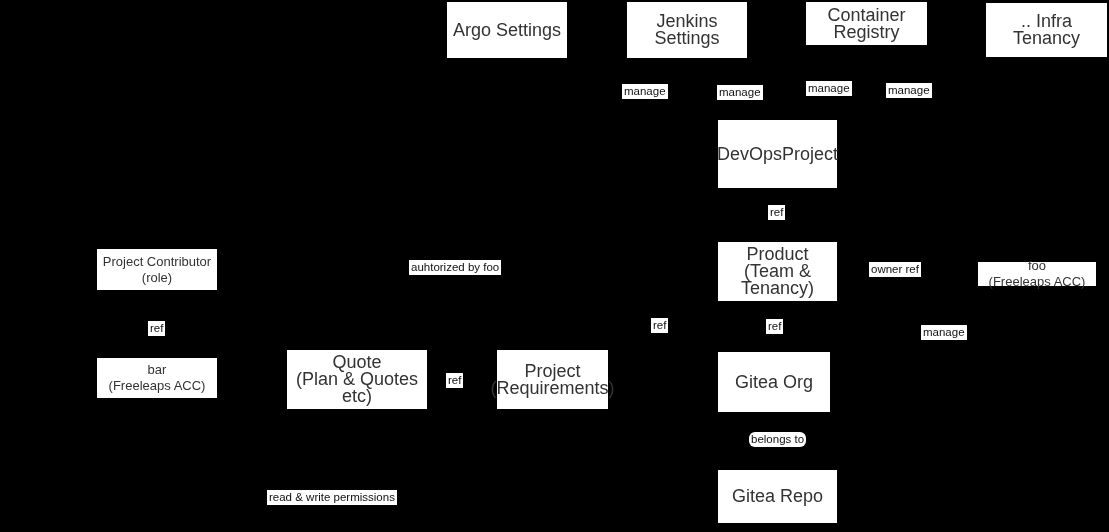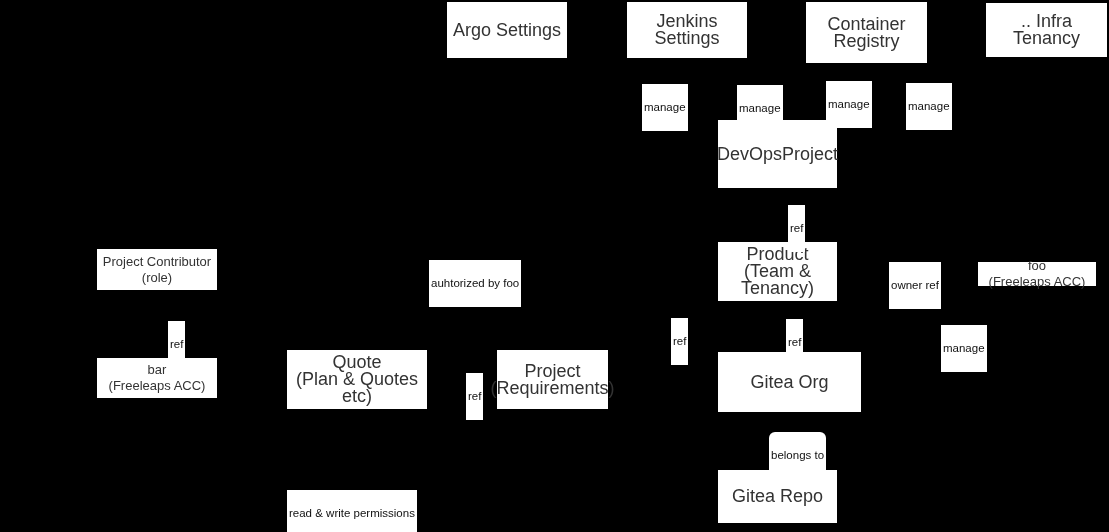--- a/index.html
+++ b/index.html
@@ -34,33 +34,32 @@
     text-align: center;
     white-space: pre-line;
     box-sizing: border-box;
   }
   .edge-label {
     position: absolute;
     background: var(--label-bg);
     color: var(--label-text);
     font-size: 11.5px;
     line-height: 15px;
-    padding: 16px 2px;
+    padding: 0 2px;
     white-space: nowrap;
-    margin-left: 20px;
   }
   
   .n-argo      { left: 447px; top: 2px;   width: 120px; height: 56px; }
   .n-jenkins   { left: 627px; top: 2px;   width: 120px; height: 56px; }
-  .n-registry  { left: 806px; top: 2px;   width: 121px; height: 61px; }
+  .n-registry  { left: 806px; top: 2px;   width: 121px; height: 43px; }
   .n-infra     { left: 986px; top: 3px;   width: 121px; height: 54px; }
   .n-devops    { left: 718px; top: 120px; width: 119px; height: 68px; }
   .n-product   { left: 718px; top: 242px; width: 119px; height: 59px; }
   .n-foo       { left: 978px; top: 262px; width: 118px; height: 24px; font-size: 13px; line-height: 16px; }
-  .n-gitea-org { left: 718px; top: 352px; width: 143px; height: 60px; }
+  .n-gitea-org { left: 718px; top: 352px; width: 112px; height: 60px; }
   .n-gitea-repo{ left: 718px; top: 470px; width: 119px; height: 53px; }
   .n-contrib   { left: 97px;  top: 249px; width: 120px; height: 41px; font-size: 13px; line-height: 16px; }
   .n-bar       { left: 97px;  top: 358px; width: 120px; height: 40px; font-size: 13px; line-height: 16px; }
   .n-quote     { left: 287px; top: 350px; width: 140px; height: 59px; }
   .n-project   { left: 497px; top: 350px; width: 111px; height: 59px; }
   
   .l-manage-argo     { left: 622px; top: 84px; }
   .l-manage-jenkins  { left: 717px; top: 85px; }
   .l-manage-registry { left: 806px; top: 81px; }
   .l-manage-infra    { left: 886px; top: 83px; }

